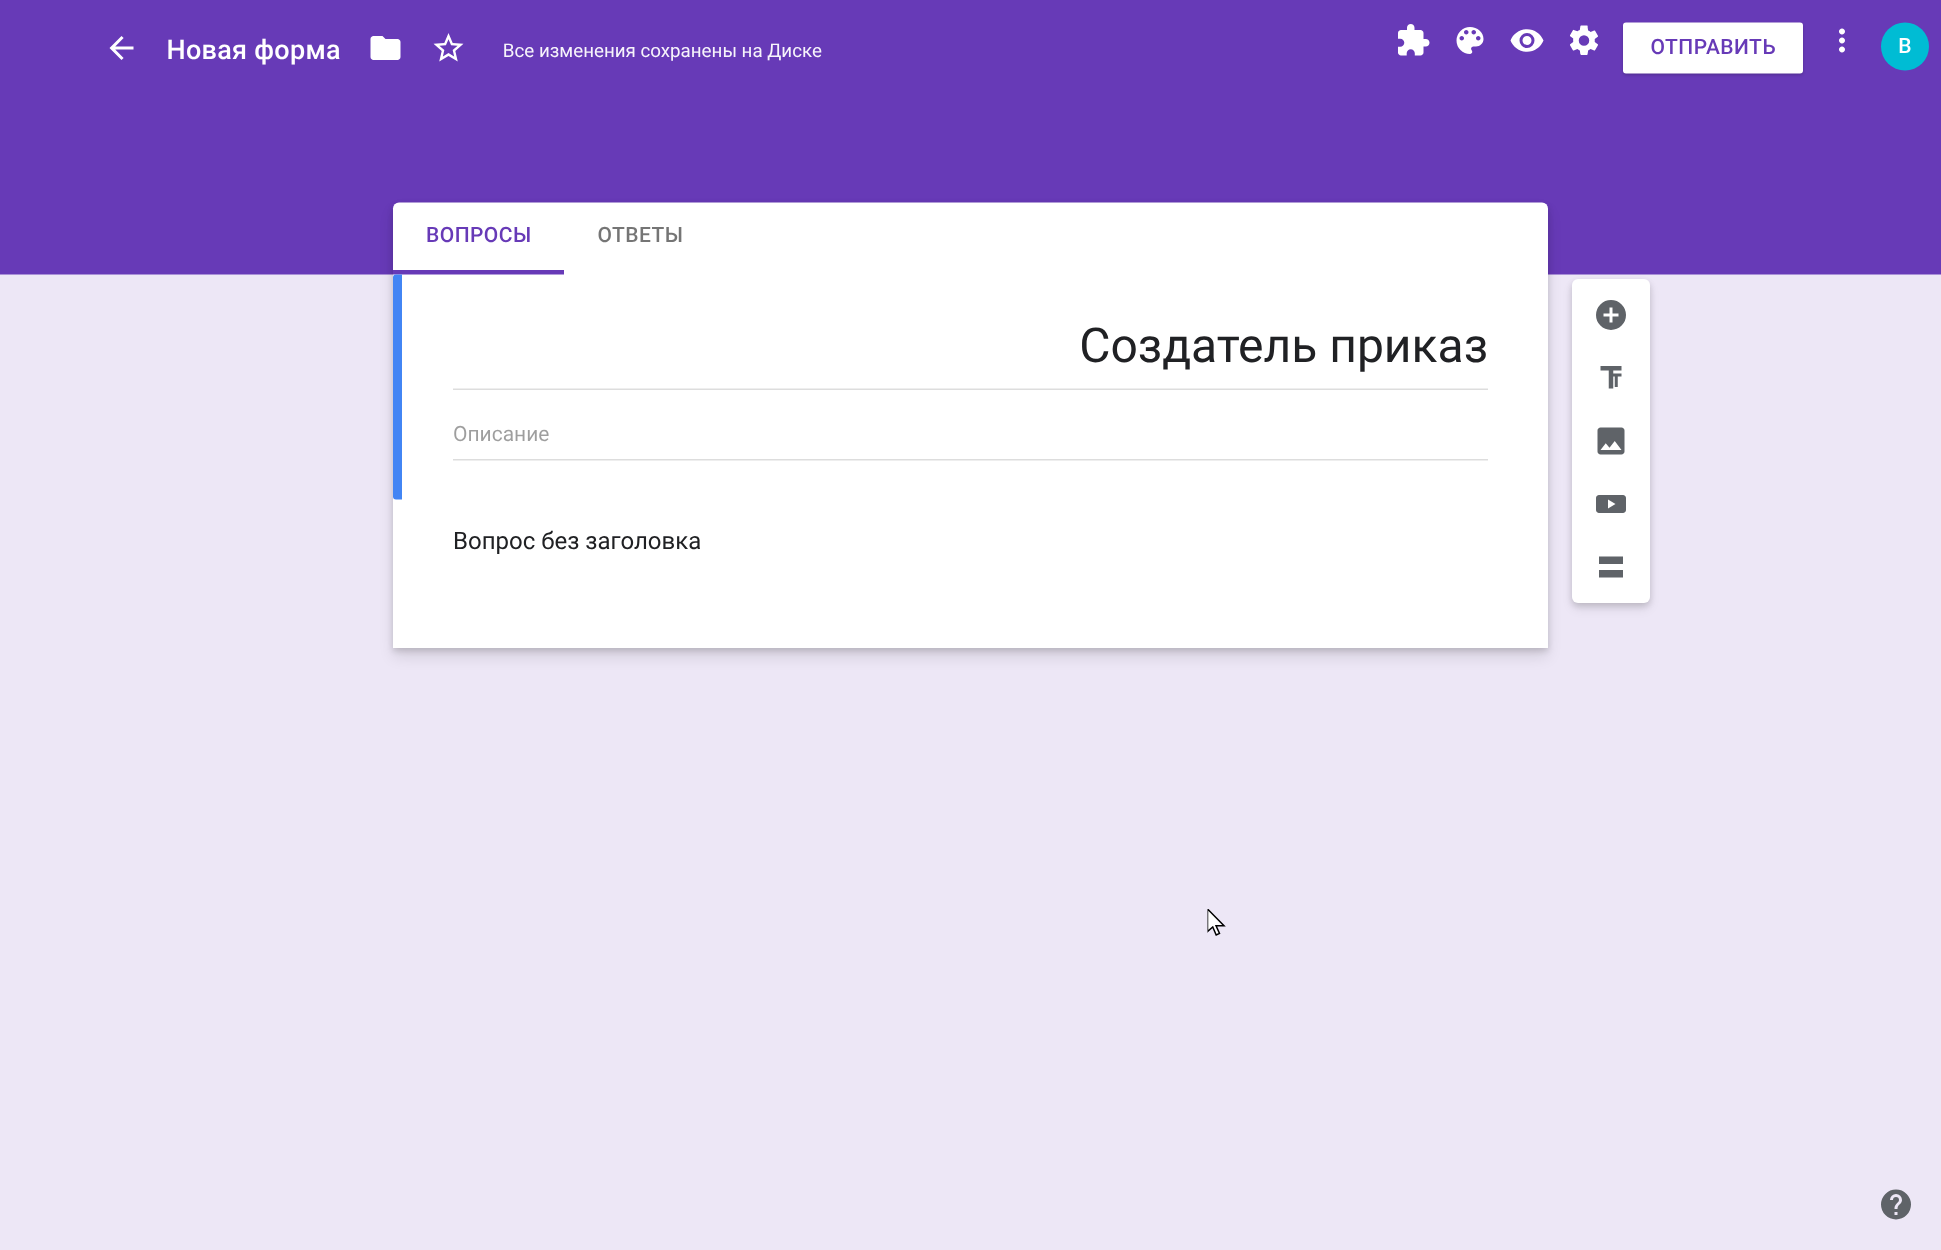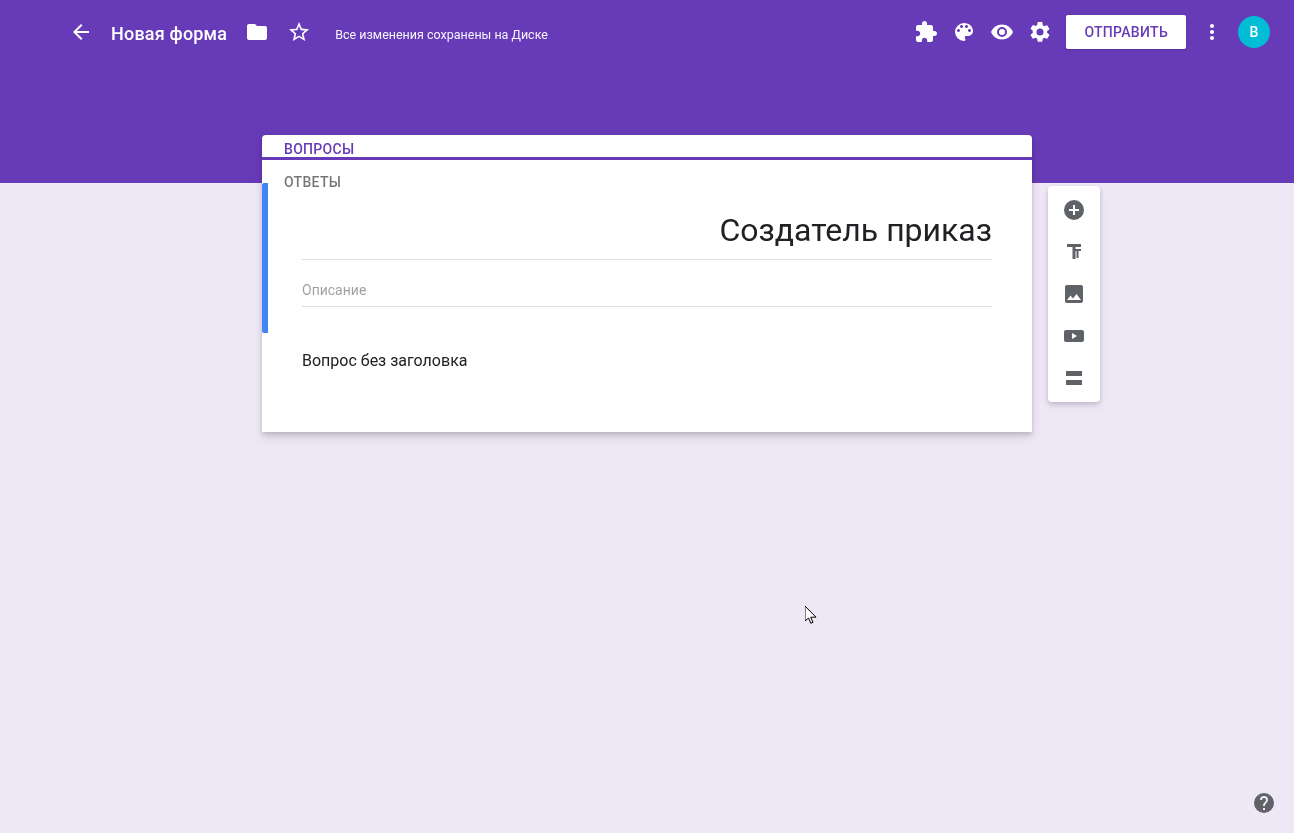--- a/index.html
+++ b/index.html
@@ -11,35 +11,35 @@
   .header {
     position: absolute; left:0; right:0; top:0; height: 64px;
     display:flex; align-items:center; color:#fff;
   }
   .hdr-left { display:flex; align-items:flex-end; gap:18px; padding-left:22px;margin-left:47px; }
   .hdr-icon { width:24px; height:24px; display:flex; align-items:center; justify-content:center; cursor:pointer; fill:#fff; }
   .hdr-icon svg { width:24px; height:24px; fill:#fff; }
   .doc-title { font-size:18px; font-weight:500; letter-spacing:0.2px; }
   .save-status { font-size:12.5px; line-height:1.35; color:#fff; opacity:.95; margin-left:6px; }
 
-  .hdr-right { margin-left:auto; display:flex; align-items:center; gap:14px; padding-right:24px; }
+  .hdr-right { margin-left:auto; display:flex; align-items:flex-start; gap:14px; padding-right:8px; }
   .send-btn {
     background:#fff; color:#673ab7; border:none; border-radius:2px;
     font-size:14px; font-weight:500; padding:9px 18px; letter-spacing:0.3px;
     cursor:pointer; box-shadow:0 1px 2px rgba(0,0,0,.2);
   }
   .avatar { width:32px; height:32px; border-radius:50%; background:#00bcd4; color:#fff;
             font-size:14px; font-weight:500; display:flex; align-items:center; justify-content:center; cursor:pointer; }
 
   
   .card {
     position:absolute; left:262px; top:135px; width:770px; background:#fff;
     border-radius:4px 4px 0 0; box-shadow:0 2px 4px rgba(0,0,0,.15), 0 6px 10px rgba(0,0,0,.1);
   }
-  .tabs { height:48px; display:flex; justify-content:center; border-bottom:1px solid rgba(0,0,0,0);flex-direction:column; }
+  .tabs { height:48px; display:flex; border-bottom:1px solid rgba(0,0,0,0); }
   .tab { padding:14px 22px 0; font-size:14px; font-weight:500; letter-spacing:0.3px; color:rgba(0,0,0,.54); cursor:pointer; height:48px; }
   .tab.active { color:#673ab7; border-bottom:3px solid #673ab7; }
 
   .title-block { position:relative; padding:18px 40px 26px 40px; }
   .title-block::before { content:""; position:absolute; left:0; top:0; bottom:0; width:6px; background:#4285f4; border-radius:2px 0 0 2px; }
   .form-title {
     width:100%; border:none; outline:none; font-size:32px; font-weight:400; color:#202124;
     padding:10px 0; border-bottom:1px solid #ddd; background:transparent;text-align:right;
   }
   .form-desc {

